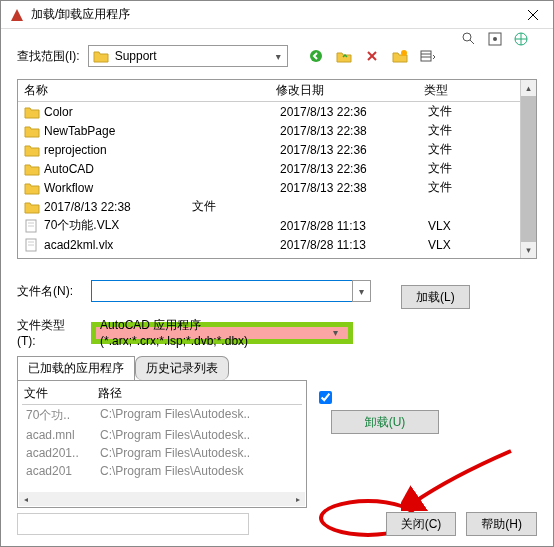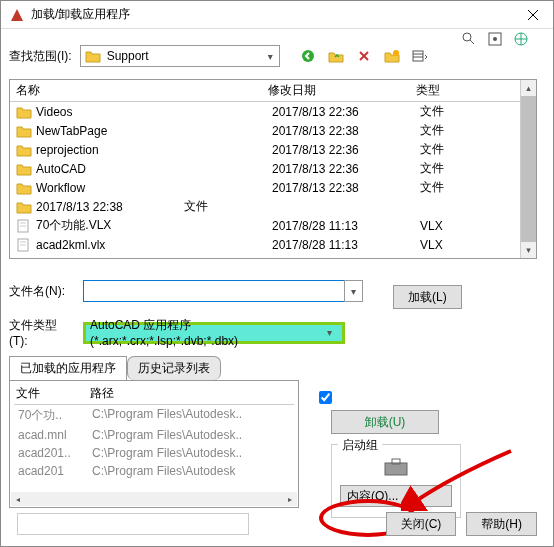--- a/index.html
+++ b/index.html
@@ -2,21 +2,21 @@
 <html><head>
   <meta charset="utf-8">
   <style>
     * { box-sizing: border-box; margin: 0; padding: 0; font-family: "Microsoft YaHei", "Segoe UI", Arial, sans-serif; }
     body { background: #f0f0f0; width: 554px; height: 547px; font-size: 12px; color: #000; }
     .dialog { background: #fff; width: 554px; height: 547px; border: 1px solid #888; position: relative; }
     .titlebar { height: 28px; background: #fff; display: flex; align-items: center; padding: 0 0 0 8px; border-bottom: 1px solid #ddd; }
     .titlebar-icon { width: 16px; height: 16px; margin-right: 6px; display: flex; align-items: center; justify-content: center; }
     .titlebar-text { flex: 1; font-size: 12px; }
     .titlebar-close { width: 40px; height: 28px; display: flex; align-items: center; justify-content: center; }
-    .content { padding: 16px 16px 0 8px; position: relative; height: calc(100% - 28px); }
+    .content { padding: 16px 16px 0 16px; position: relative; height: calc(100% - 28px); }
     .toprow { display: flex; align-items: center; gap: 8px; margin-bottom: 12px; }
     .label { font-size: 12px; }
     .path-select { display: flex; align-items: center; border: 1px solid #999; height: 22px; width: 200px; background: #fff; }
     .folder-glyph { width: 18px; height: 14px; margin: 0 4px; display: flex; }
     .path-text { flex: 1; font-size: 12px; }
     .dropdown-arrow { padding: 0 6px; color: #555; font-size: 10px; }
     .nav-icons { display: flex; gap: 8px; margin-left: 10px; }
     .nav-icon { width: 20px; height: 20px; display: flex; align-items: center; justify-content: center; }
     .right-icons { position: absolute; right: 22px; top: 0; display: flex; gap: 6px; }
     .filelist { border: 1px solid #999; height: 180px; margin-bottom: 14px; overflow: hidden; position: relative; }
@@ -30,21 +30,21 @@
     .file-name { width: 236px; }
     .file-date { width: 148px; }
     .file-type { width: 70px; }
     .scroll-hint { position: absolute; right: 0; top: 0; bottom: 0; width: 16px; background: #f0f0f0; border-left: 1px solid #ccc; display: flex; flex-direction: column; }
     .scroll-arrow { height: 16px; display: flex; align-items: center; justify-content: center; font-size: 9px; color: #555; background: #f0f0f0; }
     .scroll-track { flex: 1; background: #f0f0f0; }
     .scroll-thumb { background: #c0c0c0; height: 100%; width: 100%; }
     .form-row { display: flex; align-items: center; margin-bottom: 8px; gap: 8px; }
     .form-label { width: 66px; font-size: 12px; }
     .text-input { flex: 0 0 262px; height: 22px; border: 1px solid #0078d7; padding: 0 4px; font-size: 12px; outline: none; }
-    .combo { flex: 0 0 262px; height: 22px; border: 3px solid #84cc16; display: flex; align-items: center; padding: 0 4px; background: #5eead4; }
+    .combo { flex: 0 0 262px; height: 22px; border: 5px solid #84cc16; display: flex; align-items: center; padding: 0 4px; background: #fca5a5; }
     .combo-text { flex: 1; font-size: 12px; }
     .btn { border: 1px solid #999; background: #e1e1e1; height: 24px; padding: 0 14px; font-size: 12px; cursor: pointer; }
     .btn-load { margin-left: 22px; margin-top: 12px; }
     .btn-disabled { color: #15803d; }
     .tabs { display: flex; margin-top: 6px; }
     .tab { border: 1px solid #999; border-bottom: none; padding: 3px 10px; font-size: 12px; background: #fff; }
     .tab.inactive { background: #e8e8e8; border-radius: 7px; }
     .loaded-panel { border: 1px solid #999; width: 290px; height: 128px; padding: 4px; overflow: hidden; position: relative; }
     .loaded-header { display: flex; border-bottom: 1px solid #ccc; padding-bottom: 2px; }
     .loaded-col1 { width: 76px; font-size: 12px; padding-left: 2px; }
@@ -161,21 +161,21 @@
         <div class="col-date">修改日期</div>
         <div class="col-type">类型</div>
       </div>
       <div class="filelist-body" id="filelist-body">
           <div class="file-row">
             <span class="file-icon">
               <svg width="16" height="14">
                 <path d="M1 3h5l1 2h8v8H1z" fill="#f4c842" stroke="#c9a227"></path>
               </svg>
             </span>
-            <span class="file-name">Videos</span>
+            <span class="file-name">Color</span>
             <span class="file-date">2017/8/13 22:36</span>
             <span class="file-type">文件</span>
           </div>
           <div class="file-row">
             <span class="file-icon">
               <svg width="16" height="14">
                 <path d="M1 3h5l1 2h8v8H1z" fill="#f4c842" stroke="#c9a227"></path>
               </svg>
             </span>
             <span class="file-name">NewTabPage</span>
@@ -302,28 +302,20 @@
         <div class="h-track"></div>
         <div class="h-arrow">▸</div>
       </div>
     </div>
 
     <div class="right-panel">
       <label class="checkbox-row">
         <input type="checkbox" checked="" style="">
       </label>
       <button class="btn btn-disabled" style="width:108px;margin-left:12px;">卸载(U)</button>
-      <div class="startup-group" style="margin-top:10px;margin-left:12px;">
-        <span class="startup-title">启动组</span>
-        <svg class="briefcase" width="26" height="20">
-            <rect x="2" y="6" width="22" height="12" fill="#999" stroke="#666"></rect>
-            <rect x="9" y="2" width="8" height="5" fill="none" stroke="#666"></rect>
-          </svg>
-        <button class="content-btn">内容(O)...</button>
-      </div>
     </div>
 
     <div class="red-circle"></div>
     <svg class="red-arrow" width="120" height="64">
       <defs>
           <marker id="ah" markerWidth="8" markerHeight="8" refX="2" refY="4" orient="auto">
             <polygon points="0,0 8,4 0,8" fill="#d00"></polygon>
           </marker>
         </defs>
       <path d="M110 4 Q 50 30 12 56" stroke="#d00" stroke-width="4" fill="none" marker-end="url(#ah)"></path>

